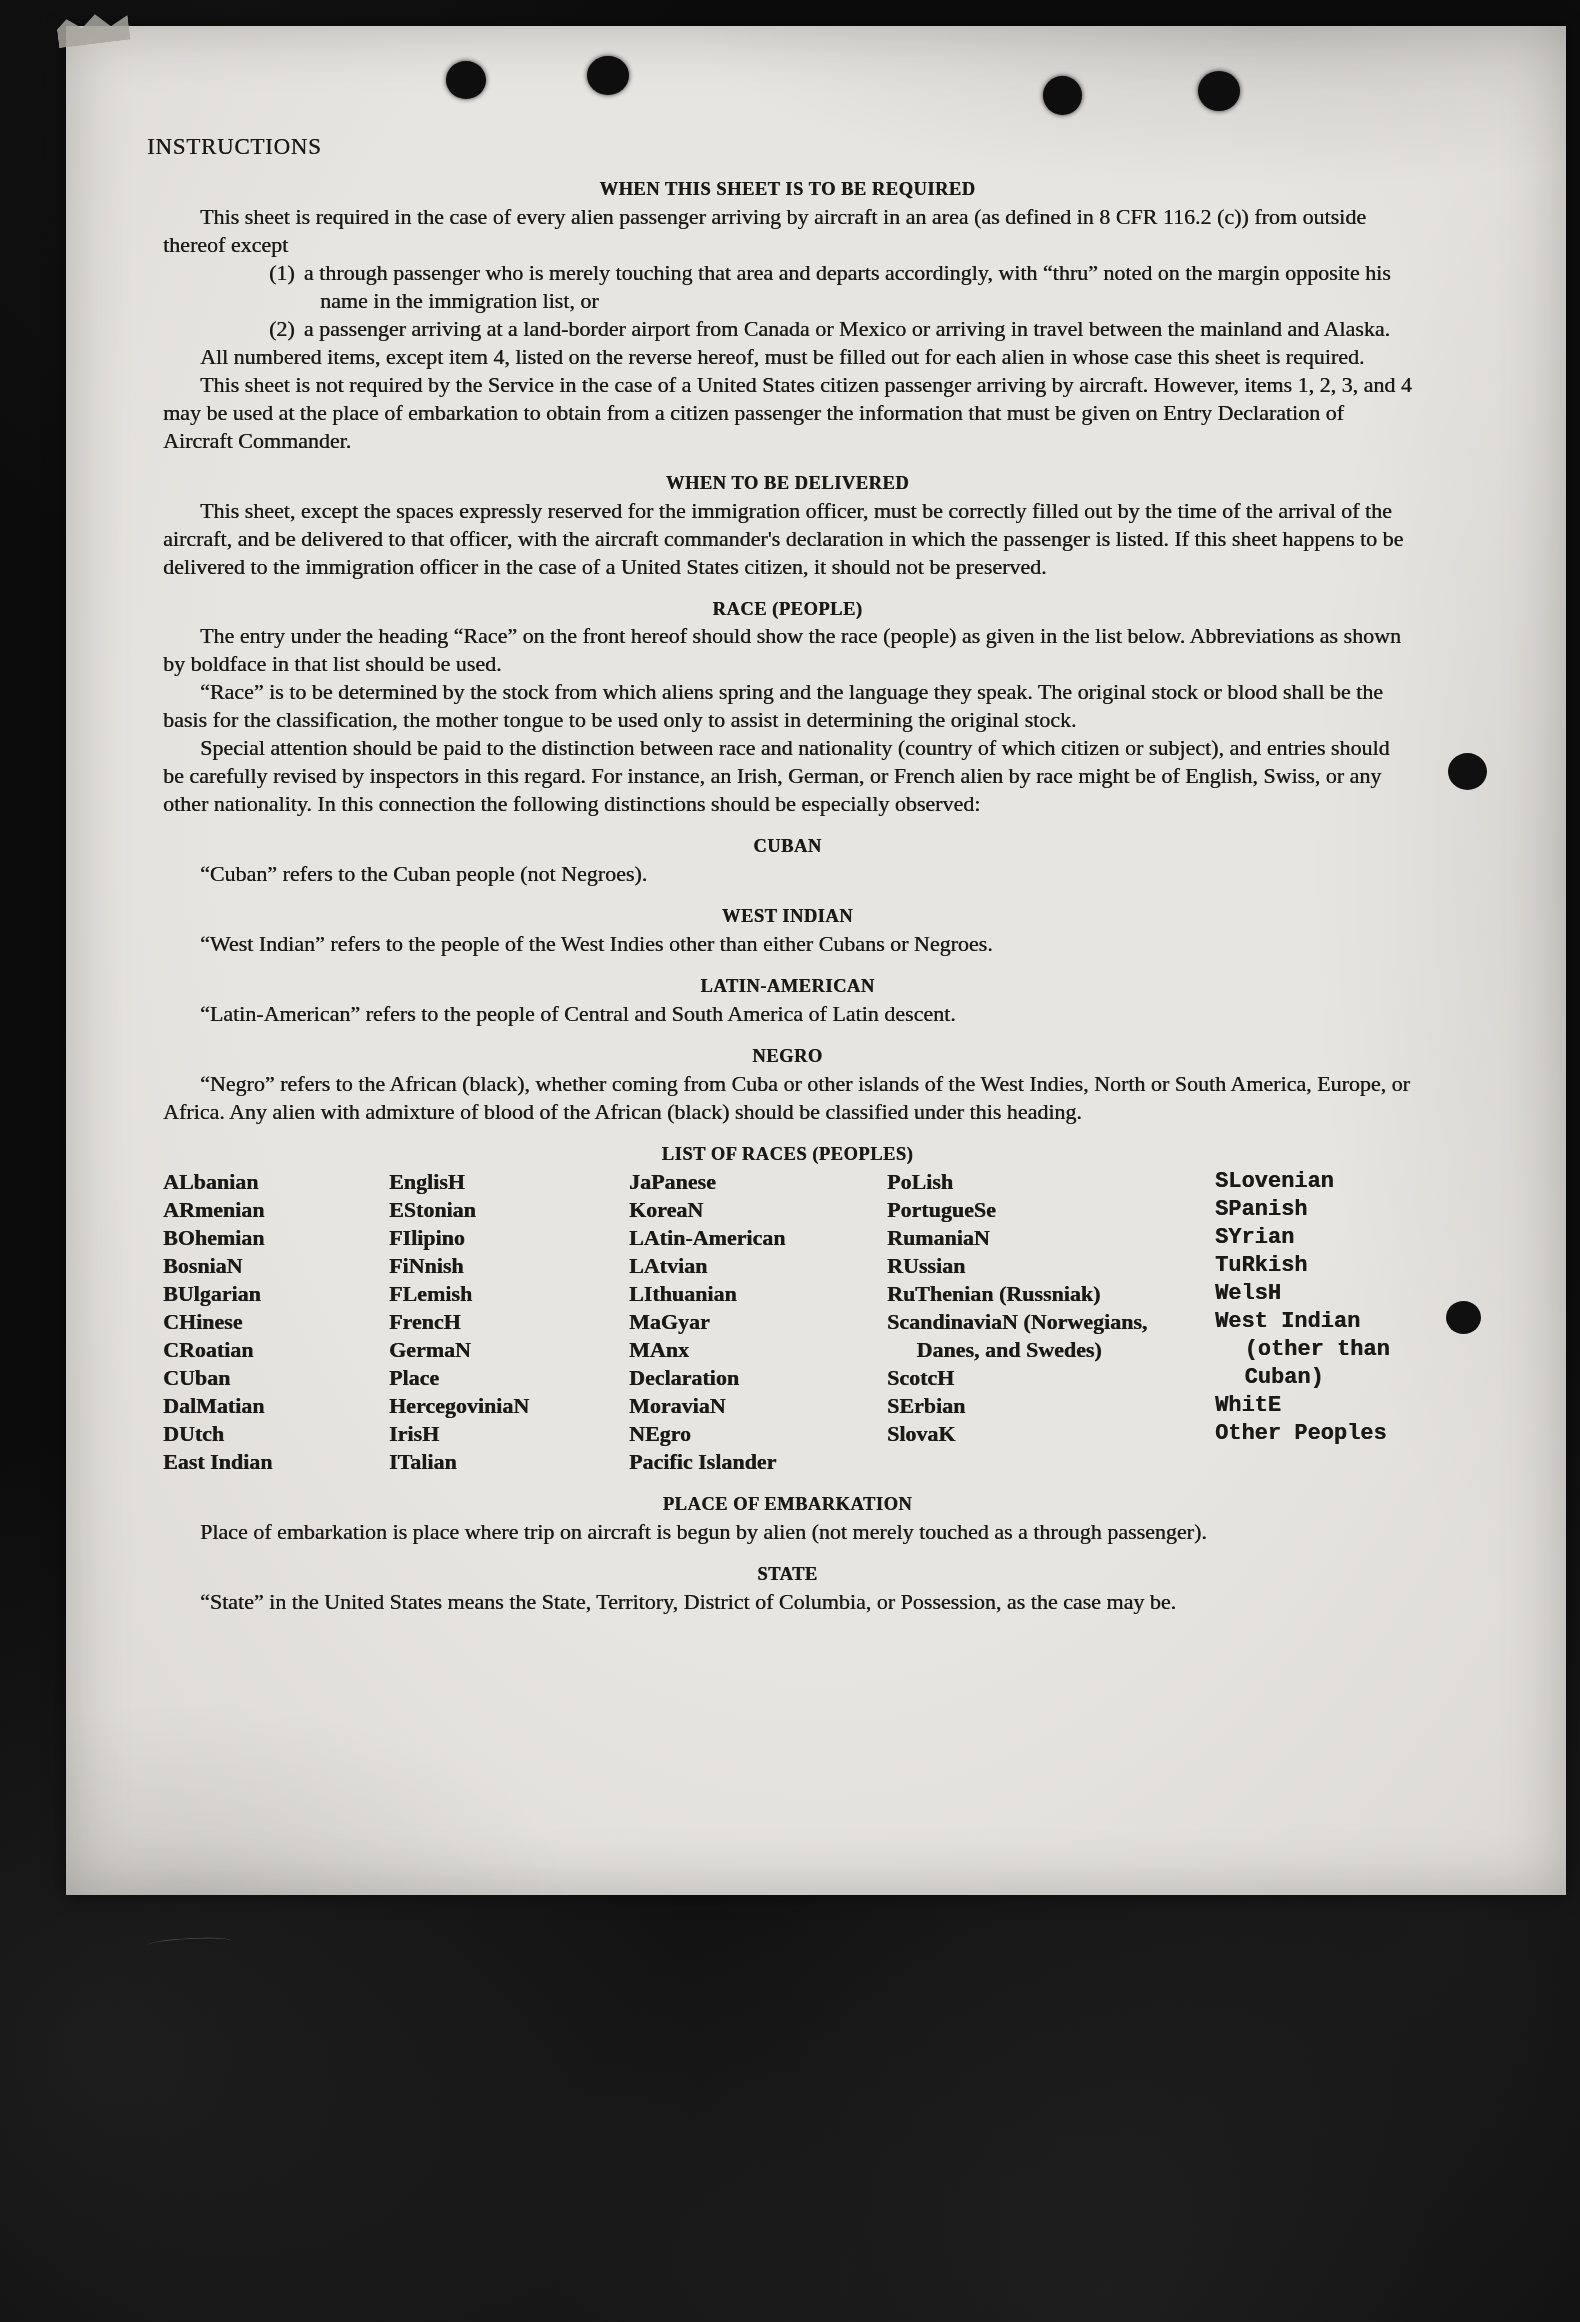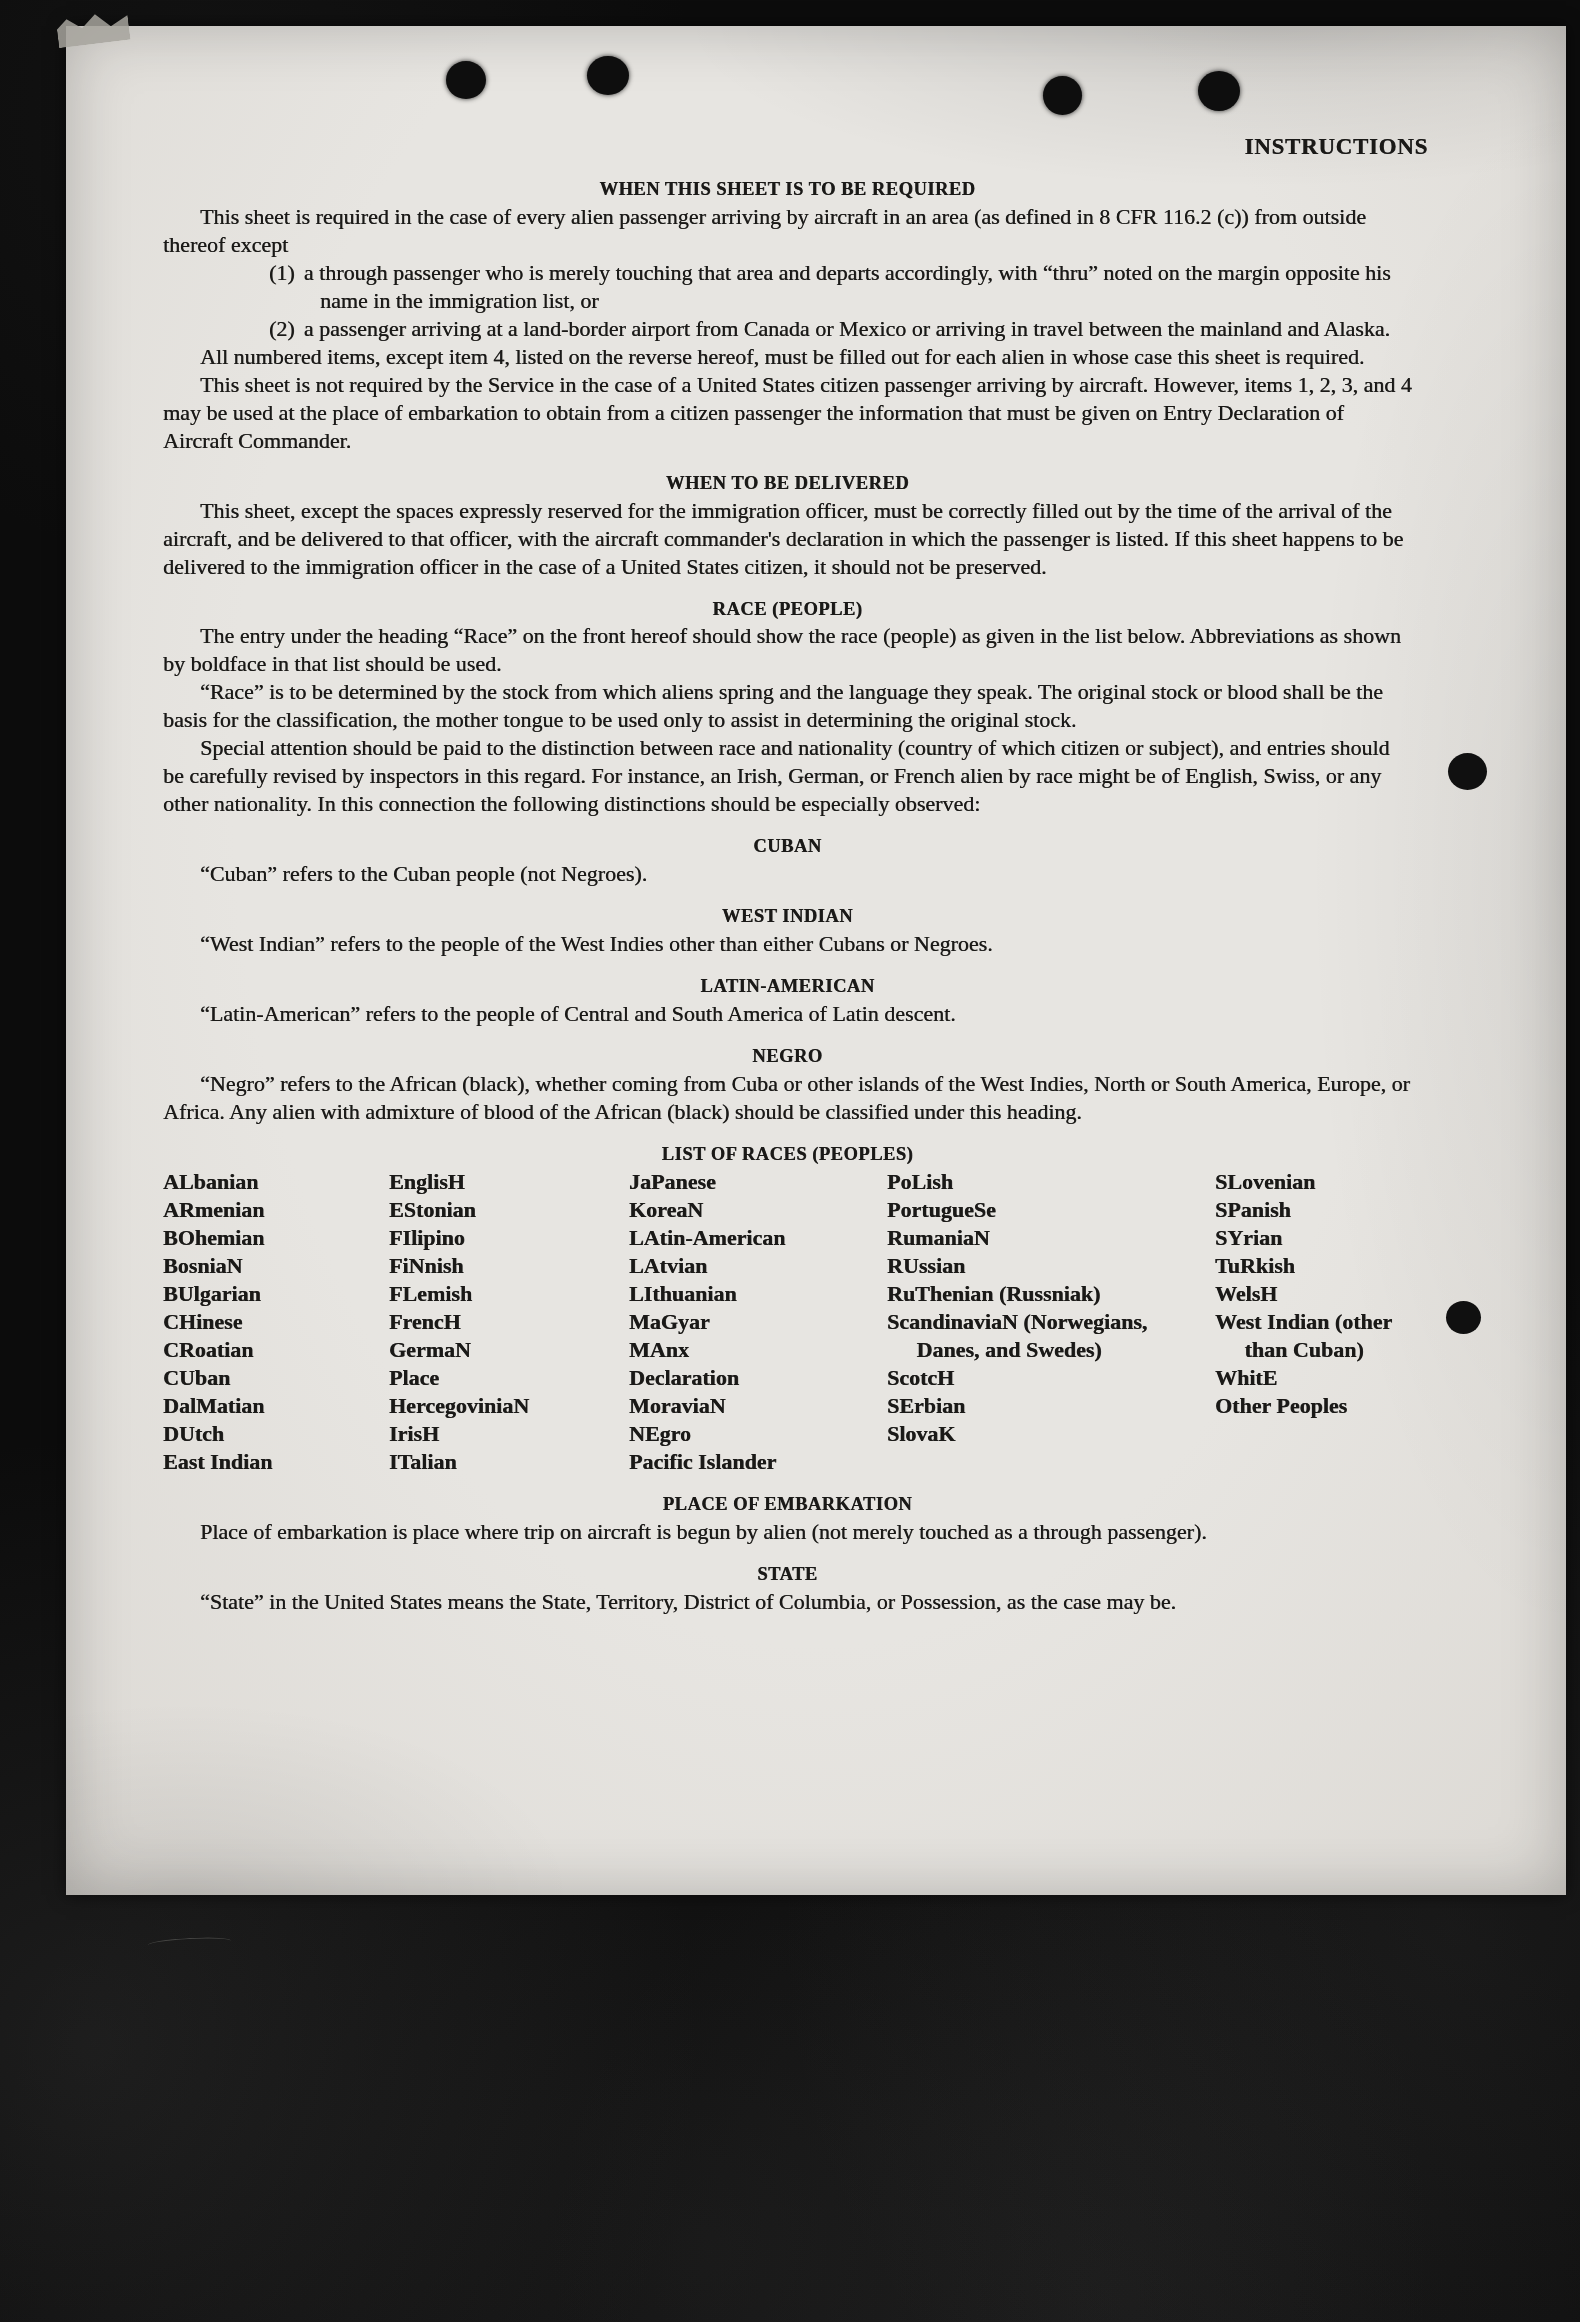--- a/index.html
+++ b/index.html
@@ -36,37 +36,37 @@
   .hole.h4 { left: 1132px; top: 45px; width: 42px; height: 40px; }
   .ink-dot { position: absolute; border-radius: 50%; background: #101010; }
   .ink-dot.d1 { left: 1382px; top: 727px;  width: 39px; height: 37px; }
   .ink-dot.d2 { left: 1380px; top: 1275px; width: 35px; height: 33px; }
   .content {
     position: relative; padding: 107px 138px 0 81px;
     color: #1a1917; font-size: 22px; line-height: 28px;
     text-shadow: 0.4px 0 0 rgba(26,25,23,.85);
   }
   .title {
-    margin: 0; font-size: 23px; line-height: 28px; font-weight: bold;
-    text-align: right; letter-spacing: 0.7px;
+    margin: 0; font-size: 23px; line-height: 28px; font-weight: normal;
+    text-align: left; letter-spacing: 0.7px;
   }
   section { margin: 16px; }
   h2 {
     margin: 8.3px 0 1.8px; font-size: 18.5px; line-height: 24px; font-weight: bold;
     text-align: center; letter-spacing: 0.5px;
   }
   .p { margin: 0; text-indent: 37px; }
   .numbered { padding-left: 157px; text-indent: -51px; }
   .numbered .num { margin-right: 9.2px; }
   .race-columns { display: flex; margin-top: 2.8px; font-weight: bold; }
   .race-col.c1 { width: 226px; }
   .race-col.c2 { width: 240px; }
   .race-col.c3 { width: 258px; }
   .race-col.c4 { width: 328px; }
-  .race-col.c5 { flex: 1; }
+  .race-col.c5 { flex: 1; font-family: Liberation Mono, monospace; }
   .race-item { line-height: 28px; padding-left: 29.5px; text-indent: -29.5px; }
   .smudge {
     position: absolute; left: 148px; top: 1938px; width: 83px; height: 9.2px;
     border-top: 1.8px solid rgba(150,148,142,.35); border-radius: 50%;
     transform: rotate(-3deg);
   }
 </style>
 </head>
 <body>
 

